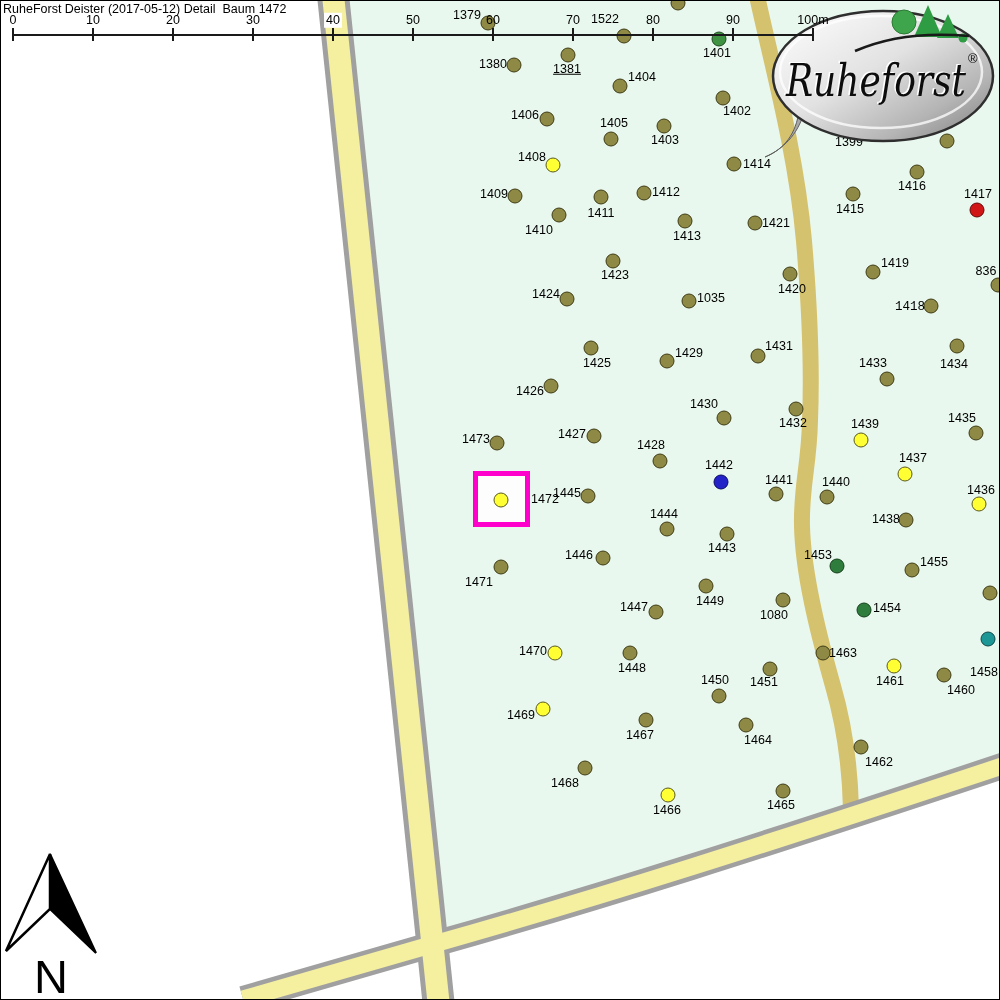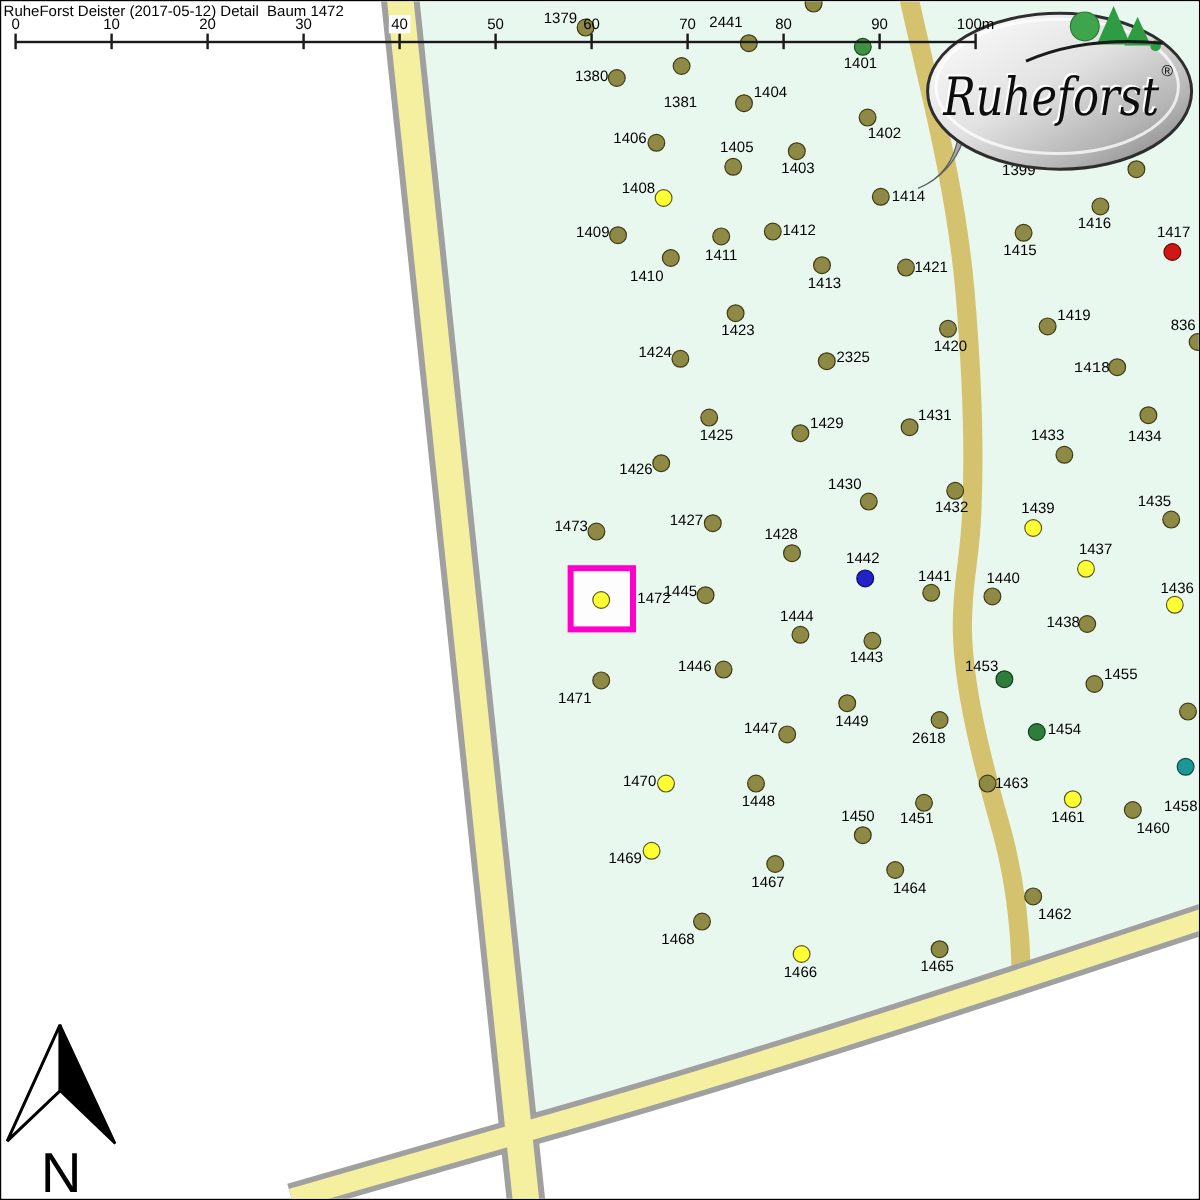--- a/index.html
+++ b/index.html
@@ -41,27 +41,27 @@
     <line x1="332" y1="-6" x2="438" y2="1006" stroke-width="22" stroke="#F5EFA0"></line>
     <path d="M 242,998 L 433,943 C 600,896 760,845 1010,762" fill="none" stroke-width="17" stroke="#F5EFA0"></path>
   </svg>
 
   <div id="highlight-box" style="left: 472px; top: 470px; width: 57px; height: 56px; border: 5px solid rgb(255, 0, 204);"></div>
 
   <div id="trees">
       <div class="tree-dot" style="left: 487px; top: 22px; background: rgb(142, 137, 68); border: 1.5px solid rgb(63, 60, 22);"></div>
       <div class="tree-label" style="left: 466px; top: 14px;">1379</div>
       <div class="tree-dot" style="left: 623px; top: 35px; background: rgb(142, 137, 68); border: 1.5px solid rgb(63, 60, 22);"></div>
-      <div class="tree-label" style="left: 604px; top: 18px;">2441</div>
+      <div class="tree-label" style="left: 604px; top: 18px;">1522</div>
       <div class="tree-dot" style="left: 718px; top: 38px; background: rgb(63, 146, 66); border: 1.5px solid rgb(30, 74, 32);"></div>
       <div class="tree-label" style="left: 716px; top: 52px;">1401</div>
       <div class="tree-dot" style="left: 513px; top: 64px; background: rgb(142, 137, 68); border: 1.5px solid rgb(63, 60, 22);"></div>
       <div class="tree-label" style="left: 492px; top: 63px;">1380</div>
       <div class="tree-dot" style="left: 567px; top: 54px; background: rgb(142, 137, 68); border: 1.5px solid rgb(63, 60, 22);"></div>
-      <div class="tree-label" style="left: 566px; top: 84px;">1381</div>
+      <div class="tree-label" style="left: 566px; top: 68px; text-decoration: underline;">1381</div>
       <div class="tree-dot" style="left: 619px; top: 85px; background: rgb(142, 137, 68); border: 1.5px solid rgb(63, 60, 22);"></div>
       <div class="tree-label" style="left: 641px; top: 76px;">1404</div>
       <div class="tree-dot" style="left: 722px; top: 97px; background: rgb(142, 137, 68); border: 1.5px solid rgb(63, 60, 22);"></div>
       <div class="tree-label" style="left: 736px; top: 110px;">1402</div>
       <div class="tree-dot" style="left: 546px; top: 118px; background: rgb(142, 137, 68); border: 1.5px solid rgb(63, 60, 22);"></div>
       <div class="tree-label" style="left: 524px; top: 114px;">1406</div>
       <div class="tree-dot" style="left: 610px; top: 138px; background: rgb(142, 137, 68); border: 1.5px solid rgb(63, 60, 22);"></div>
       <div class="tree-label" style="left: 613px; top: 122px;">1405</div>
       <div class="tree-dot" style="left: 663px; top: 125px; background: rgb(142, 137, 68); border: 1.5px solid rgb(63, 60, 22);"></div>
       <div class="tree-label" style="left: 664px; top: 139px;">1403</div>
@@ -89,21 +89,21 @@
       <div class="tree-label" style="left: 775px; top: 222px;">1421</div>
       <div class="tree-dot" style="left: 612px; top: 260px; background: rgb(142, 137, 68); border: 1.5px solid rgb(63, 60, 22);"></div>
       <div class="tree-label" style="left: 614px; top: 274px;">1423</div>
       <div class="tree-dot" style="left: 872px; top: 271px; background: rgb(142, 137, 68); border: 1.5px solid rgb(63, 60, 22);"></div>
       <div class="tree-label" style="left: 894px; top: 262px;">1419</div>
       <div class="tree-dot" style="left: 997px; top: 284px; background: rgb(142, 137, 68); border: 1.5px solid rgb(63, 60, 22);"></div>
       <div class="tree-label" style="left: 985px; top: 270px;">836</div>
       <div class="tree-dot" style="left: 566px; top: 298px; background: rgb(142, 137, 68); border: 1.5px solid rgb(63, 60, 22);"></div>
       <div class="tree-label" style="left: 545px; top: 293px;">1424</div>
       <div class="tree-dot" style="left: 688px; top: 300px; background: rgb(142, 137, 68); border: 1.5px solid rgb(63, 60, 22);"></div>
-      <div class="tree-label" style="left: 710px; top: 297px;">2325</div>
+      <div class="tree-label" style="left: 710px; top: 297px;">1035</div>
       <div class="tree-dot" style="left: 789px; top: 273px; background: rgb(142, 137, 68); border: 1.5px solid rgb(63, 60, 22);"></div>
       <div class="tree-label" style="left: 791px; top: 288px;">1420</div>
       <div class="tree-dot" style="left: 930px; top: 305px; background: rgb(142, 137, 68); border: 1.5px solid rgb(63, 60, 22);"></div>
       <div class="tree-label" style="left: 909px; top: 306px; font-family: Liberation Mono, monospace;">1418</div>
       <div class="tree-dot" style="left: 956px; top: 345px; background: rgb(142, 137, 68); border: 1.5px solid rgb(63, 60, 22);"></div>
       <div class="tree-label" style="left: 953px; top: 363px;">1434</div>
       <div class="tree-dot" style="left: 886px; top: 378px; background: rgb(142, 137, 68); border: 1.5px solid rgb(63, 60, 22);"></div>
       <div class="tree-label" style="left: 872px; top: 362px;">1433</div>
       <div class="tree-dot" style="left: 590px; top: 347px; background: rgb(142, 137, 68); border: 1.5px solid rgb(63, 60, 22);"></div>
       <div class="tree-label" style="left: 596px; top: 362px;">1425</div>
@@ -155,21 +155,21 @@
       <div class="tree-label" style="left: 933px; top: 561px;">1455</div>
       <div class="tree-dot" style="left: 500px; top: 566px; background: rgb(142, 137, 68); border: 1.5px solid rgb(63, 60, 22);"></div>
       <div class="tree-label" style="left: 478px; top: 581px;">1471</div>
       <div class="tree-dot" style="left: 863px; top: 609px; background: rgb(47, 125, 60); border: 1.5px solid rgb(22, 64, 28);"></div>
       <div class="tree-label" style="left: 886px; top: 607px;">1454</div>
       <div class="tree-dot" style="left: 705px; top: 585px; background: rgb(142, 137, 68); border: 1.5px solid rgb(63, 60, 22);"></div>
       <div class="tree-label" style="left: 709px; top: 600px;">1449</div>
       <div class="tree-dot" style="left: 655px; top: 611px; background: rgb(142, 137, 68); border: 1.5px solid rgb(63, 60, 22);"></div>
       <div class="tree-label" style="left: 633px; top: 606px;">1447</div>
       <div class="tree-dot" style="left: 782px; top: 599px; background: rgb(142, 137, 68); border: 1.5px solid rgb(63, 60, 22);"></div>
-      <div class="tree-label" style="left: 773px; top: 614px;">2618</div>
+      <div class="tree-label" style="left: 773px; top: 614px;">1080</div>
       <div class="tree-dot" style="left: 987px; top: 638px; background: rgb(29, 150, 150); border: 1.5px solid rgb(11, 74, 74);"></div>
       <div class="tree-label" style="left: 983px; top: 655px; margin-top: 16px;">1458</div>
       <div class="tree-dot" style="left: 822px; top: 652px; background: rgb(142, 137, 68); border: 1.5px solid rgb(63, 60, 22);"></div>
       <div class="tree-label" style="left: 842px; top: 652px;">1463</div>
       <div class="tree-dot" style="left: 554px; top: 652px; background: rgb(255, 255, 51); border: 1.5px solid rgb(90, 90, 32);"></div>
       <div class="tree-label" style="left: 532px; top: 650px;">1470</div>
       <div class="tree-dot" style="left: 629px; top: 652px; background: rgb(142, 137, 68); border: 1.5px solid rgb(63, 60, 22);"></div>
       <div class="tree-label" style="left: 631px; top: 667px;">1448</div>
       <div class="tree-dot" style="left: 769px; top: 668px; background: rgb(142, 137, 68); border: 1.5px solid rgb(63, 60, 22);"></div>
       <div class="tree-label" style="left: 763px; top: 681px;">1451</div>

